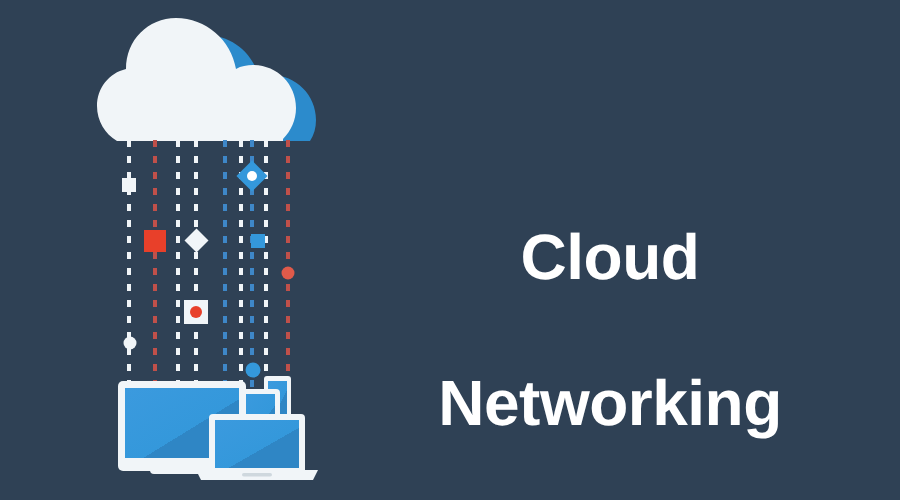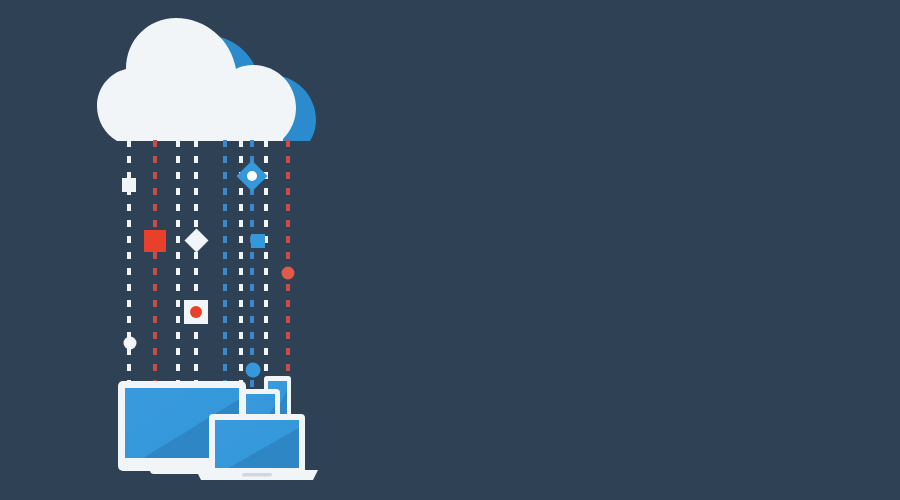--- a/index.html
+++ b/index.html
@@ -142,15 +142,17 @@
     <g>
       <rect x="209" y="414" width="96" height="62" rx="4" fill="#f1f5f8"></rect>
       <rect x="215" y="420" width="84" height="48" fill="url(#gradScreen)"></rect>
       <path d="M196 470 L318 470 L313 480 L201 480 Z" fill="#f1f5f8"></path>
       <rect x="242" y="473" width="30" height="3.5" rx="1.75" fill="#cfd8de"></rect>
     </g>
 
   </svg>
 
   <div id="headline">
+    <span class="line">Cloud</span>
+    <span class="line">Networking</span>
   </div>
 
 </div>
 
 </body></html>

